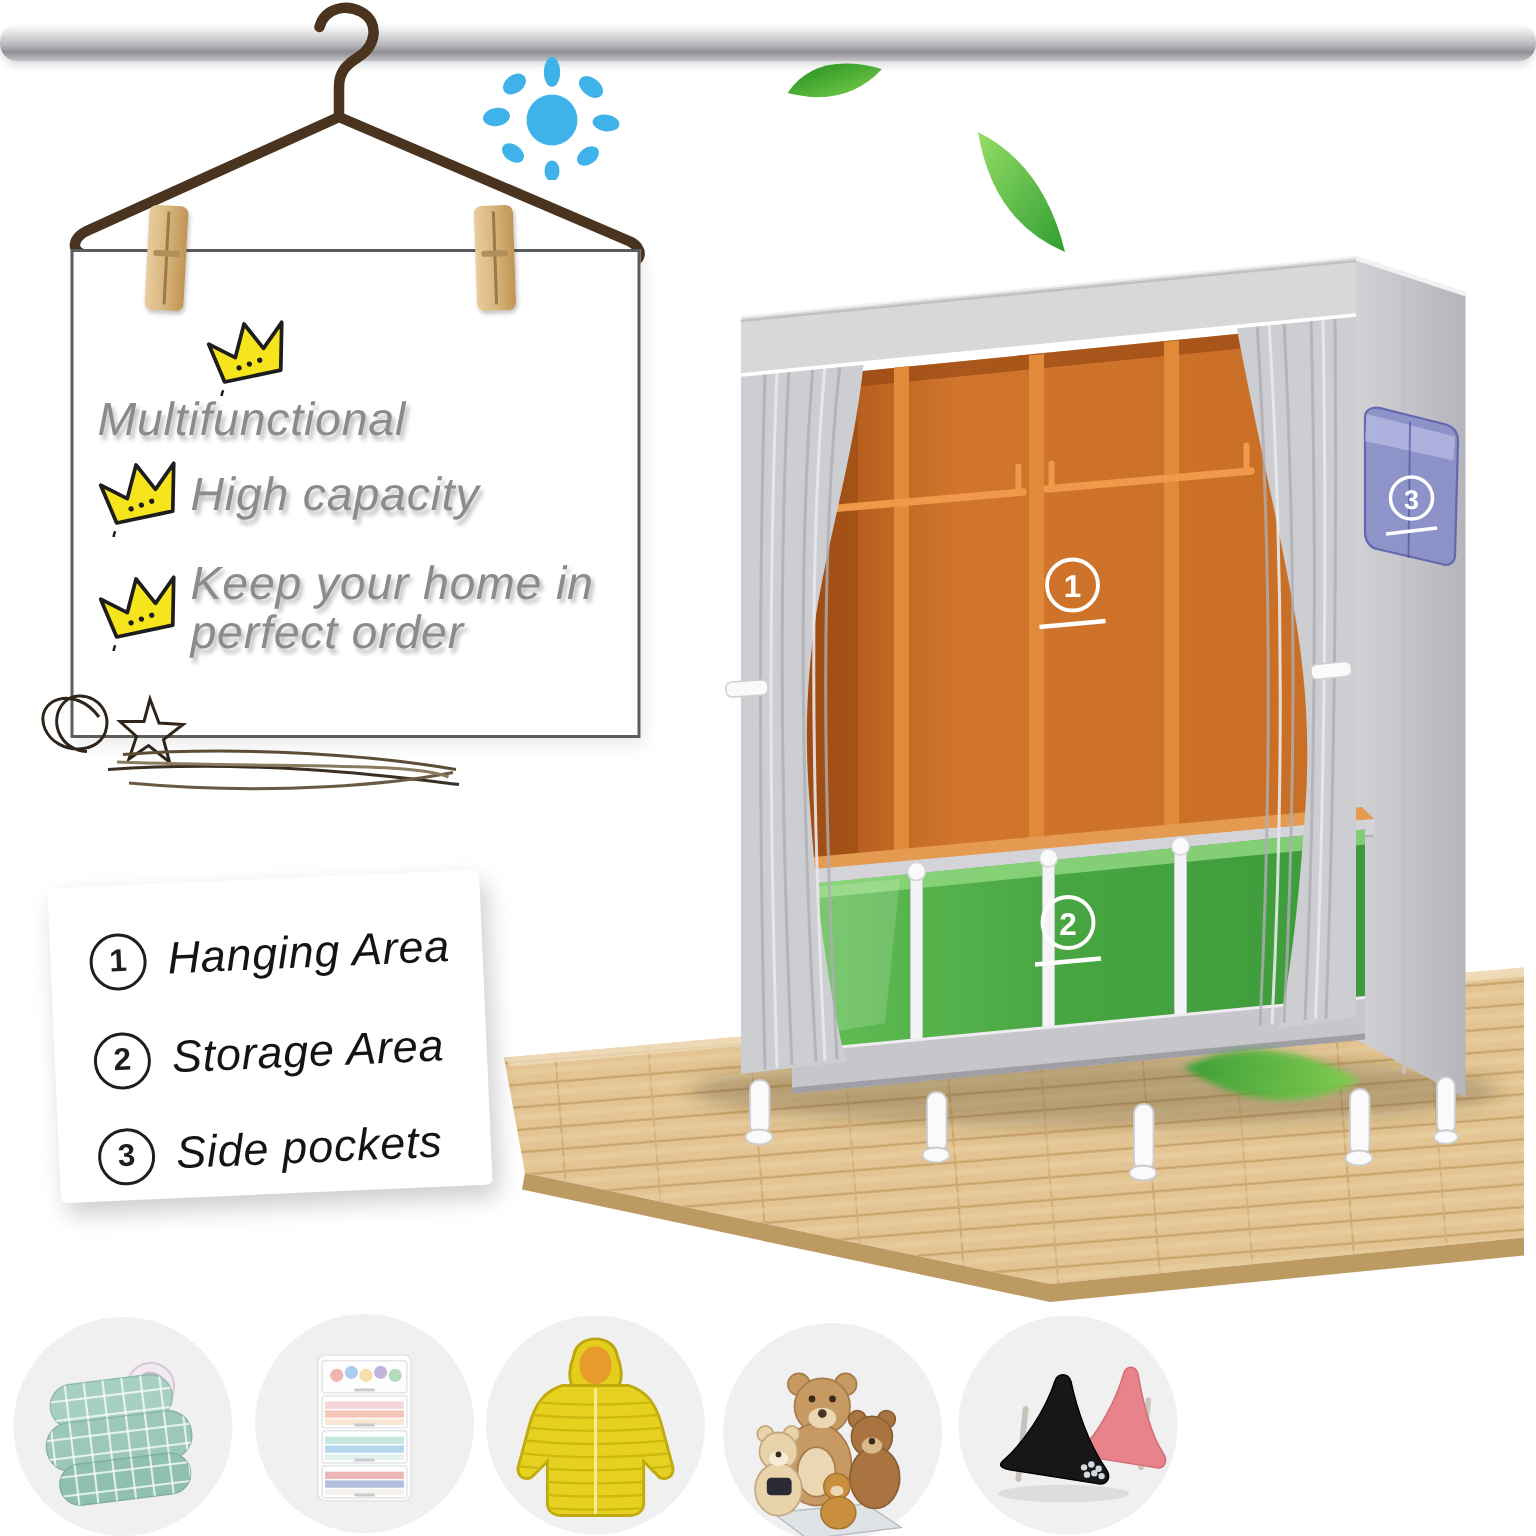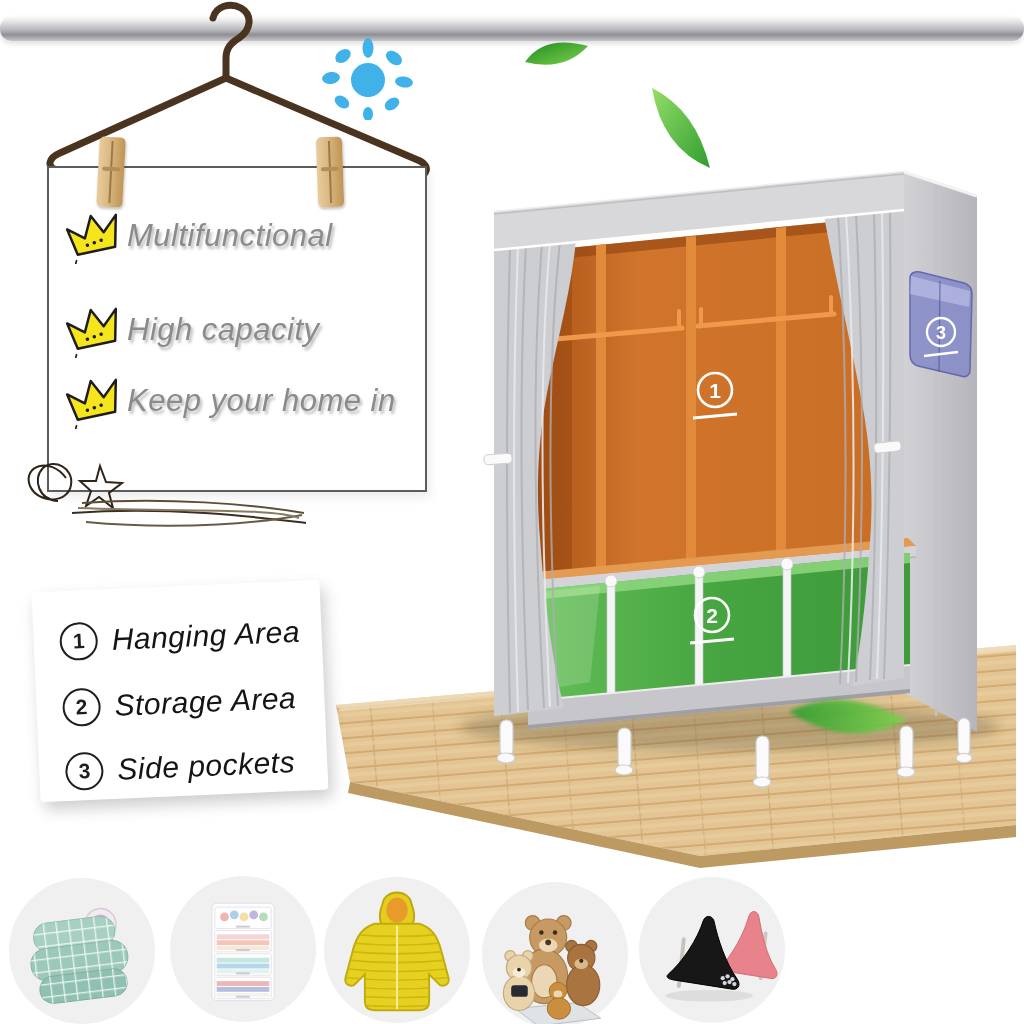--- a/index.html
+++ b/index.html
@@ -71,21 +71,21 @@
   </svg>
 
   <svg class="abs" style="left:30px;top:0;" width="420" height="200" viewBox="0 0 420 200">
     <g fill="none" stroke="#4a341f" stroke-width="7" stroke-linecap="round" stroke-linejoin="round">
       <path d="M196,78 L196,58 C196,48 201,43 209,38 C221,30 223,15 211,8 C200,2 186,6 183,18"></path>
       <path d="M196,78 L30,153 C18,158 16,168 28,170 L386,176 C398,176 400,166 390,161 L196,78"></path>
     </g>
   </svg>
 
   <div class="abs sign">
-    <div class="feature-row" style="top:40px;">
+    <div class="feature-row" style="top:40px;flex-direction:column;">
       <svg width="62" height="56" viewBox="0 0 60 52">
         <g transform="rotate(-12 30 26)">
           <path d="M9,40 L4,14 L19,26 L29,6 L38,24 L53,10 L46,40 Z" fill="#f6e41c" stroke="#1d1d1d" stroke-width="2.4" stroke-linejoin="round"></path>
           <circle cx="20" cy="33" r="1.7" fill="#1d1d1d"></circle>
             <circle cx="27" cy="32" r="1.7" fill="#1d1d1d"></circle>
             <circle cx="34" cy="31" r="1.7" fill="#1d1d1d"></circle>
           <path d="M7,45 q-4,5 1,8" fill="none" stroke="#1d1d1d" stroke-width="1.6"></path>
         </g>
       </svg>
       <span class="feature-text">Multifunctional</span>
@@ -107,20 +107,21 @@
         <g transform="rotate(-12 30 26)">
           <path d="M9,40 L4,14 L19,26 L29,6 L38,24 L53,10 L46,40 Z" fill="#f6e41c" stroke="#1d1d1d" stroke-width="2.4" stroke-linejoin="round"></path>
           <circle cx="20" cy="33" r="1.7" fill="#1d1d1d"></circle>
             <circle cx="27" cy="32" r="1.7" fill="#1d1d1d"></circle>
             <circle cx="34" cy="31" r="1.7" fill="#1d1d1d"></circle>
           <path d="M7,45 q-4,5 1,8" fill="none" stroke="#1d1d1d" stroke-width="1.6"></path>
         </g>
       </svg>
       <span class="feature-text" style="display:inline-block;">
         <span style="display:block;">Keep your home in</span>
+        <span style="display:block;">perfect order</span>
       </span>
     </div>
   </div>
 
   <div class="abs pin" style="left:98px;top:137px;transform:rotate(3deg);"></div>
   <div class="abs pin" style="left:317px;top:137px;transform:rotate(-2deg);"></div>
 
   <svg class="abs" style="left:14px;top:452px;" width="300" height="95" viewBox="0 0 300 95">
     <g fill="none" stroke="#2f241a" stroke-width="2">
       <path d="M52,26 C36,4 8,14 16,34 C24,52 54,52 57,33 C60,16 40,6 29,16 C18,27 25,48 44,49"></path>

